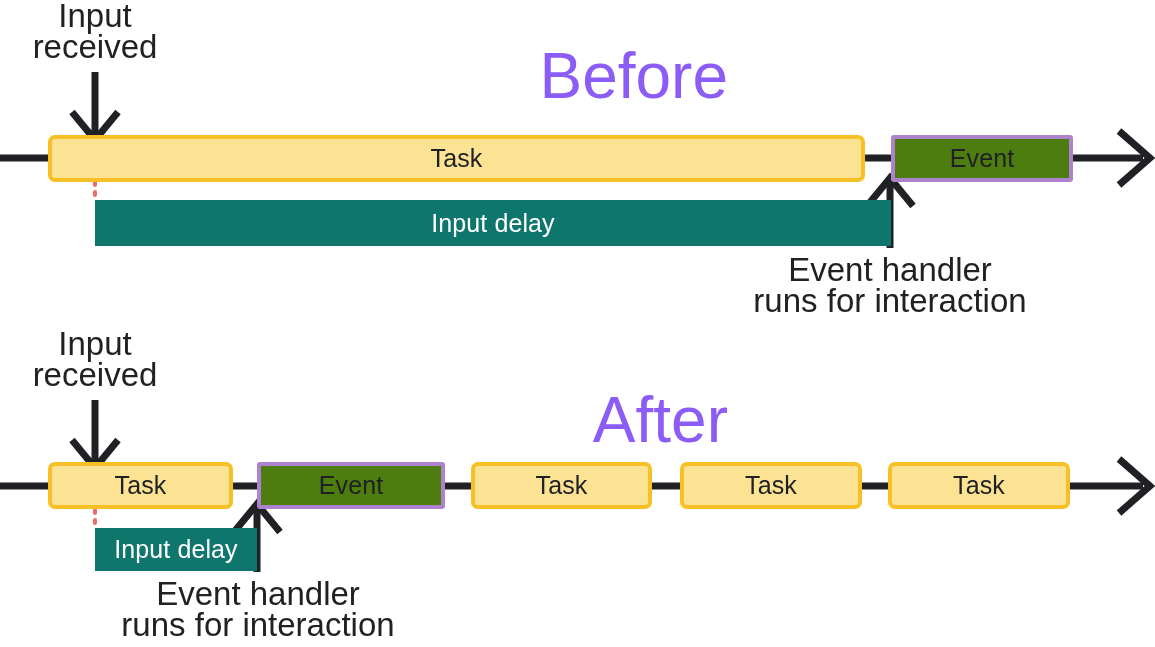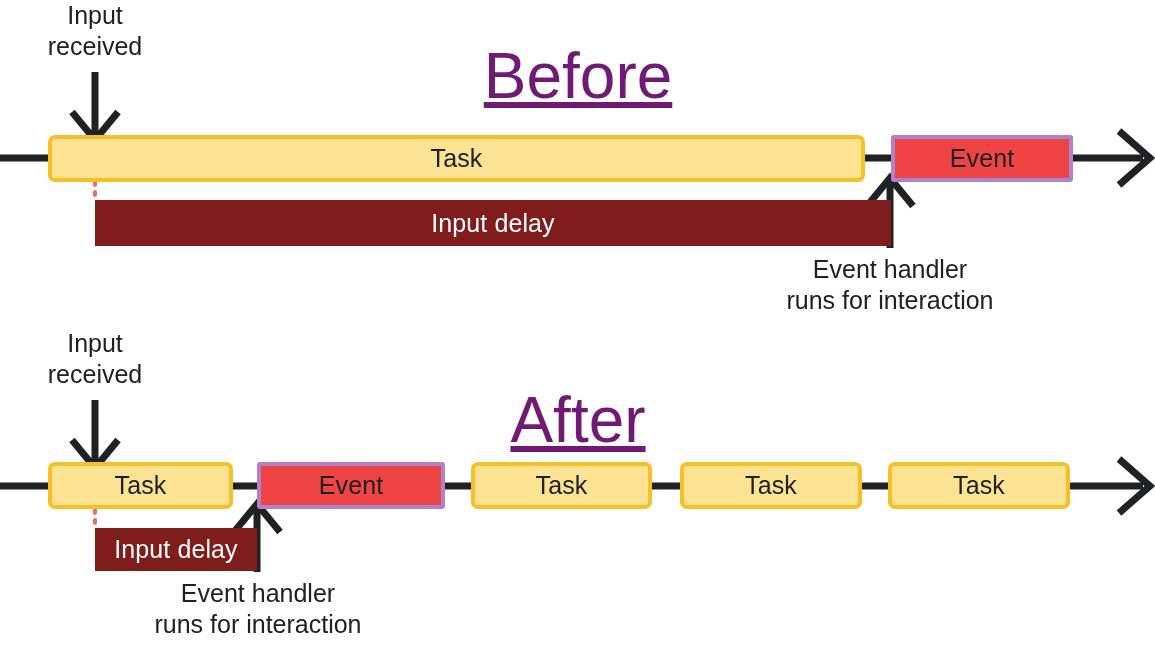--- a/index.html
+++ b/index.html
@@ -38,45 +38,44 @@
     line-height: 1;
     letter-spacing: 0.1px;
   }
   .task-box {
     background: #FCE293;
     border: 4px solid #F6C026;
     border-radius: 7px;
     color: #202124;
   }
   .event-box {
-    background: #ef4444;
+    background: #4d7c0f;
     border: 4px solid #AE82CC;
     border-radius: 3px;
     color: #202124;
   }
   .delay-box {
-    background: #7f1d1d;
+    background: #0f766e;
     color: #ffffff;
     justify-content: flex-start;
     padding-left: 0;
   }
   .delay-box.before-delay { justify-content: center; }
   .delay-box.after-delay { justify-content: center; }
   .section-title {
     position: absolute;
     font-size: 64px;
     line-height: 1;
-    color: #701a75;
-    text-align: center;
+    color: #8b5cf6;
+    text-align: right;
     white-space: nowrap;
-    text-decoration: underline;
   }
   .caption {
     position: absolute;
-    font-size: 25px;
+    font-size: 33px;
     line-height: 31px;
     color: #202124;
     text-align: center;
     white-space: nowrap;
   }
 </style>
 </head>
 <body>
 
 <div id="stage">

